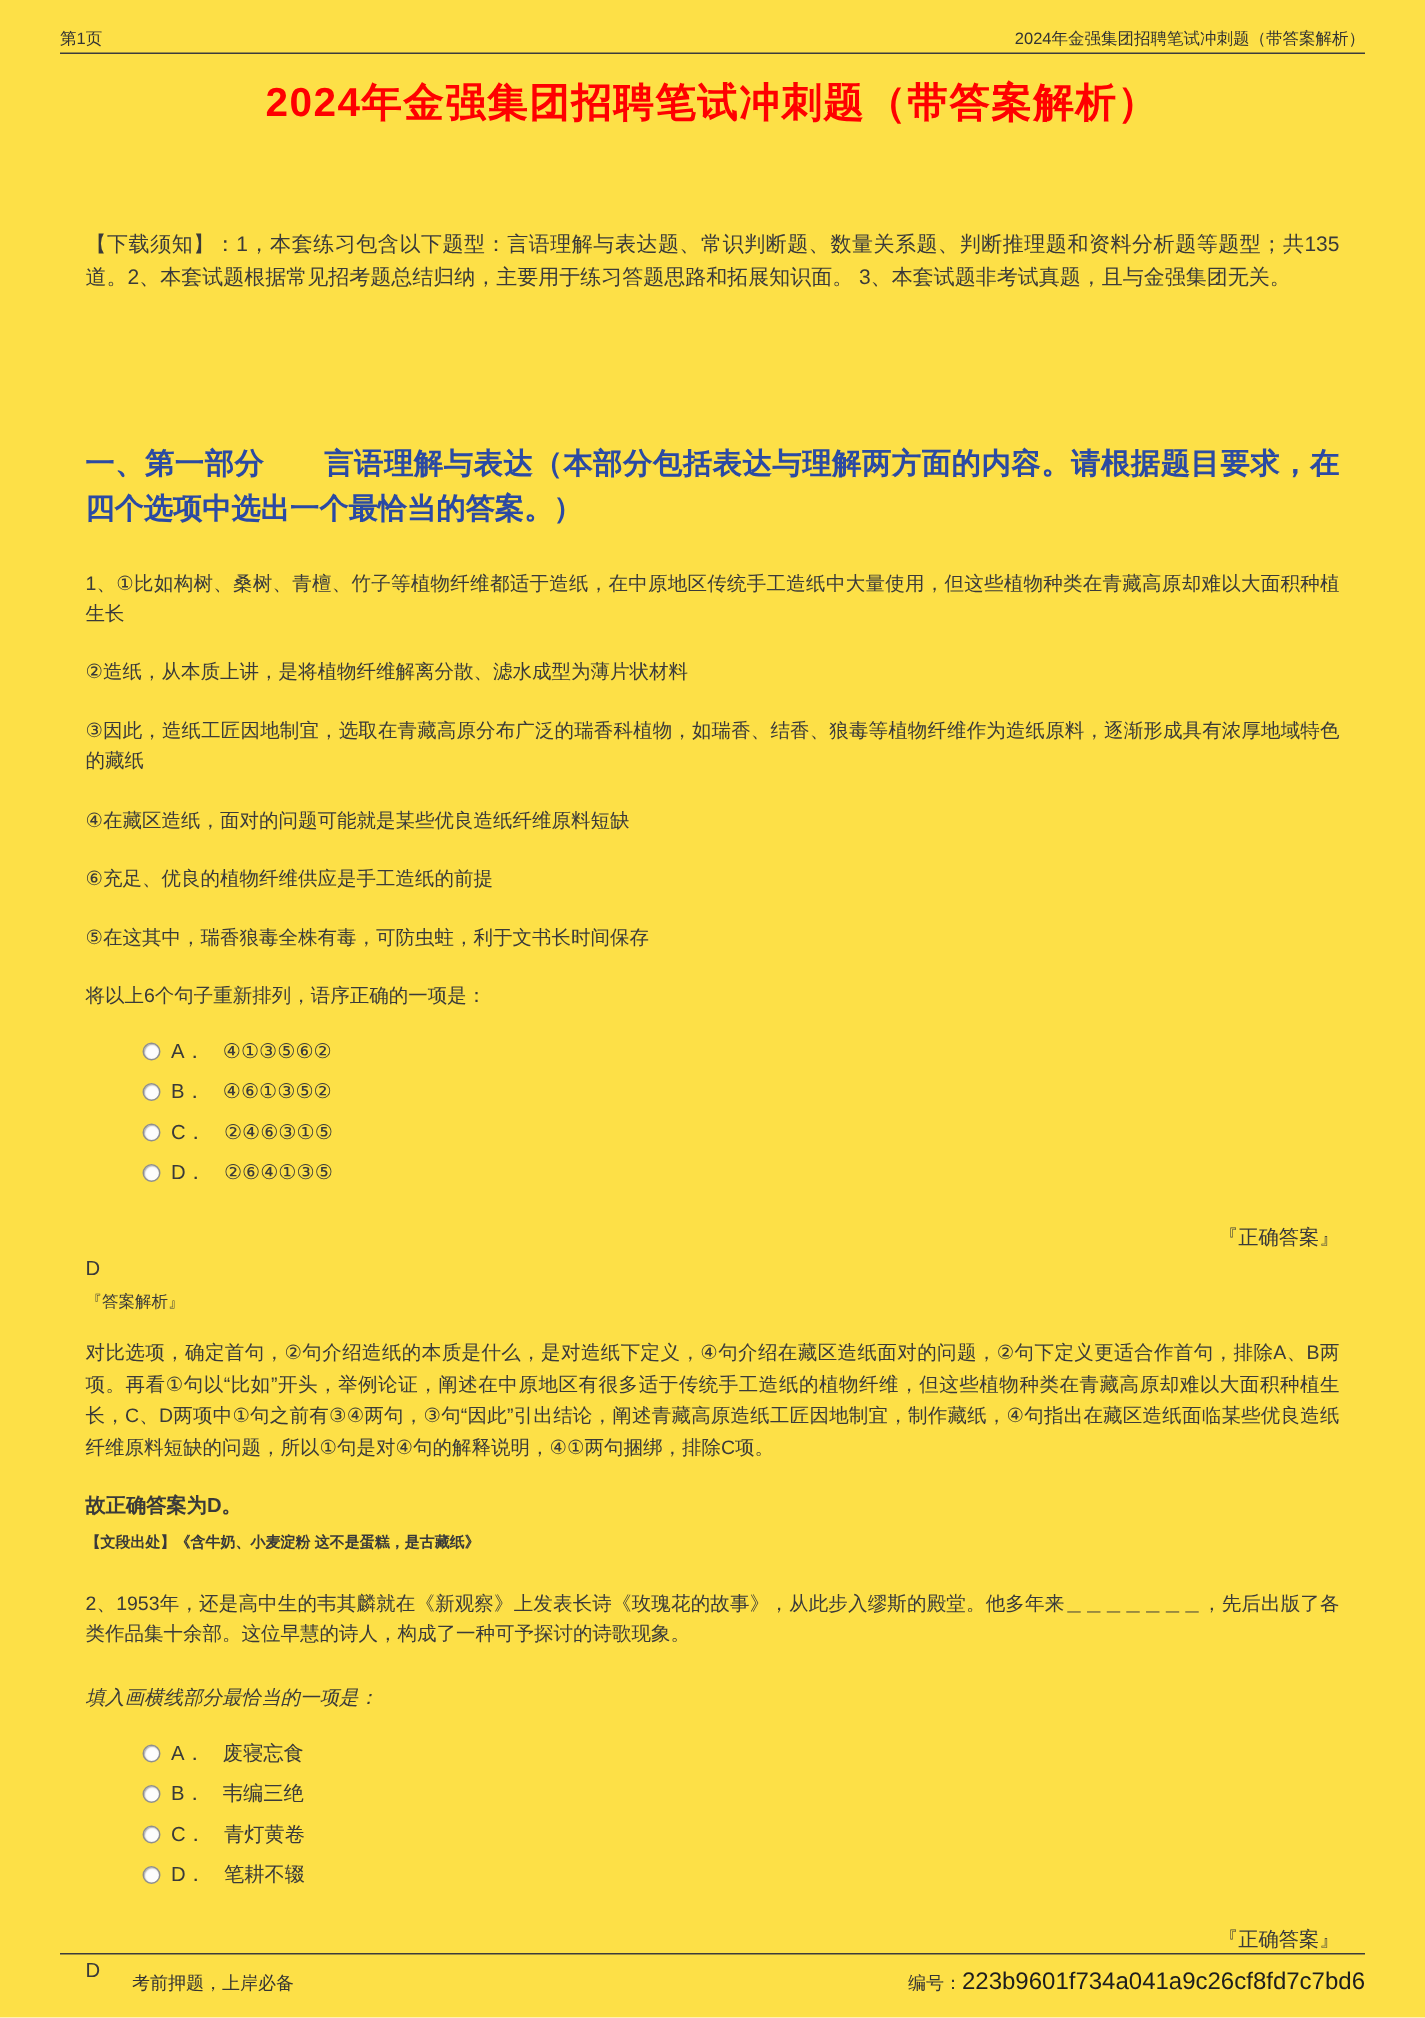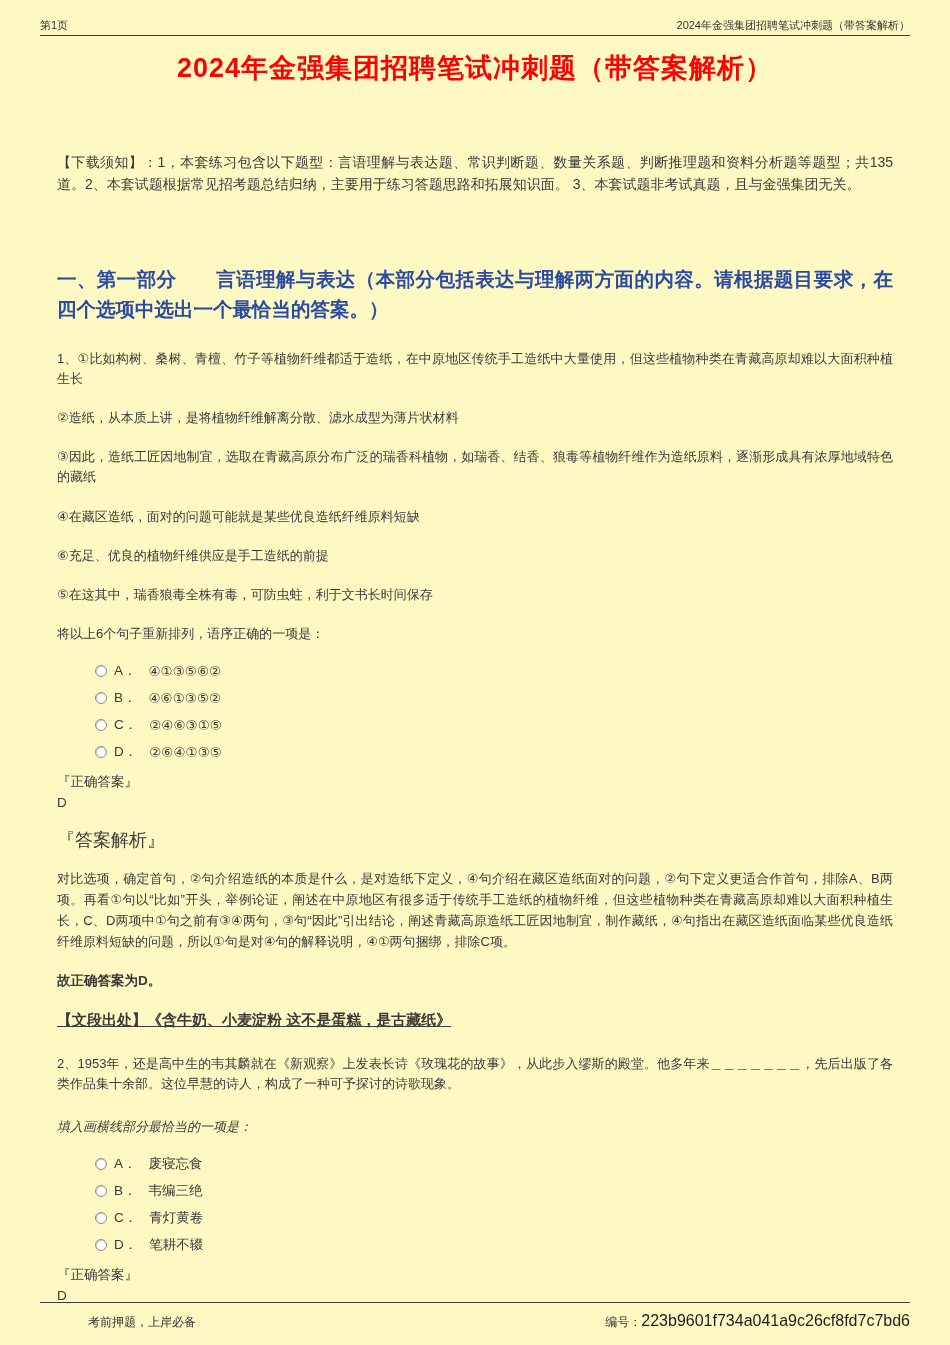--- a/index.html
+++ b/index.html
@@ -1,21 +1,21 @@
 <!DOCTYPE html>
 <html><head>
 <meta charset="utf-8">
 <style>
   html, body { margin: 0; padding: 0; background: #ffffff; }
   .page {
     position: relative;
     width: 950px;
     height: 1345px;
     margin: 0 auto;
-    background: #fef9c3;
+    background: #fde047;
     font-family: "Liberation Sans", "DejaVu Sans", sans-serif;
     color: #3a3a3a;
     overflow: hidden;
   }
   
   .pg-header {
     position: absolute;
     top: 18px; left: 40px; right: 40px;
     display: flex;
     justify-content: space-between;
@@ -41,21 +41,21 @@
     letter-spacing: 1px;
   }
   .notice {
     margin-top: 66px;
     font-size: 14px;
     line-height: 1.55;
     text-align: justify;
     color: #3a3a3a;
   }
   .section-heading {
-    margin-top: 70px;
+    margin-top: 100px;
     font-size: 19.5px;
     font-weight: bold;
     line-height: 1.5;
     color: #2b4aa3;
     text-align: justify;
   }
   .para {
     margin-top: 19px;
     font-size: 13px;
     line-height: 1.55;
@@ -77,47 +77,47 @@
     width: 10px; height: 10px;
     border: 1px solid #8f8f8f;
     border-radius: 50%;
     background: #fdfdfd;
     box-shadow: inset 0.5px 0.5px 1px rgba(0,0,0,0.35);
     margin-right: 7px;
     flex: 0 0 auto;
   }
   .opt-label { margin-right: 12px; }
   .answer-label {
-    margin-top: 12px;
-    font-size: 13.5px;
+    margin-top: 25px;
+    font-size: 13.5px;
+    text-align: right;
   }
   .answer-value {
     margin-top: 4px;
     font-size: 13.5px;
   }
   .analysis-label {
-    margin-top: 18px;
-    font-size: 18px;
+    margin-top: 7px;
+    font-size: 11px;
   }
   .analysis {
     margin-top: 17px;
     font-size: 13px;
     line-height: 1.6;
     text-align: justify;
   }
   .conclusion {
     margin-top: 20px;
     font-size: 13.5px;
     font-weight: 600;
   }
   .source {
-    margin-top: 21px;
-    font-size: 15px;
+    margin-top: 8px;
+    font-size: 10px;
     font-weight: 600;
-    text-decoration: underline;
   }
   .q2-text { margin-top: 24px; }
   .q2-prompt { margin-top: 22px; font-style: italic; }
   
   .pg-footer-rule {
     position: absolute;
     bottom: 42px; left: 40px; right: 40px;
     border-top: 1px solid #3c3c3c;
   }
   .pg-footer {

